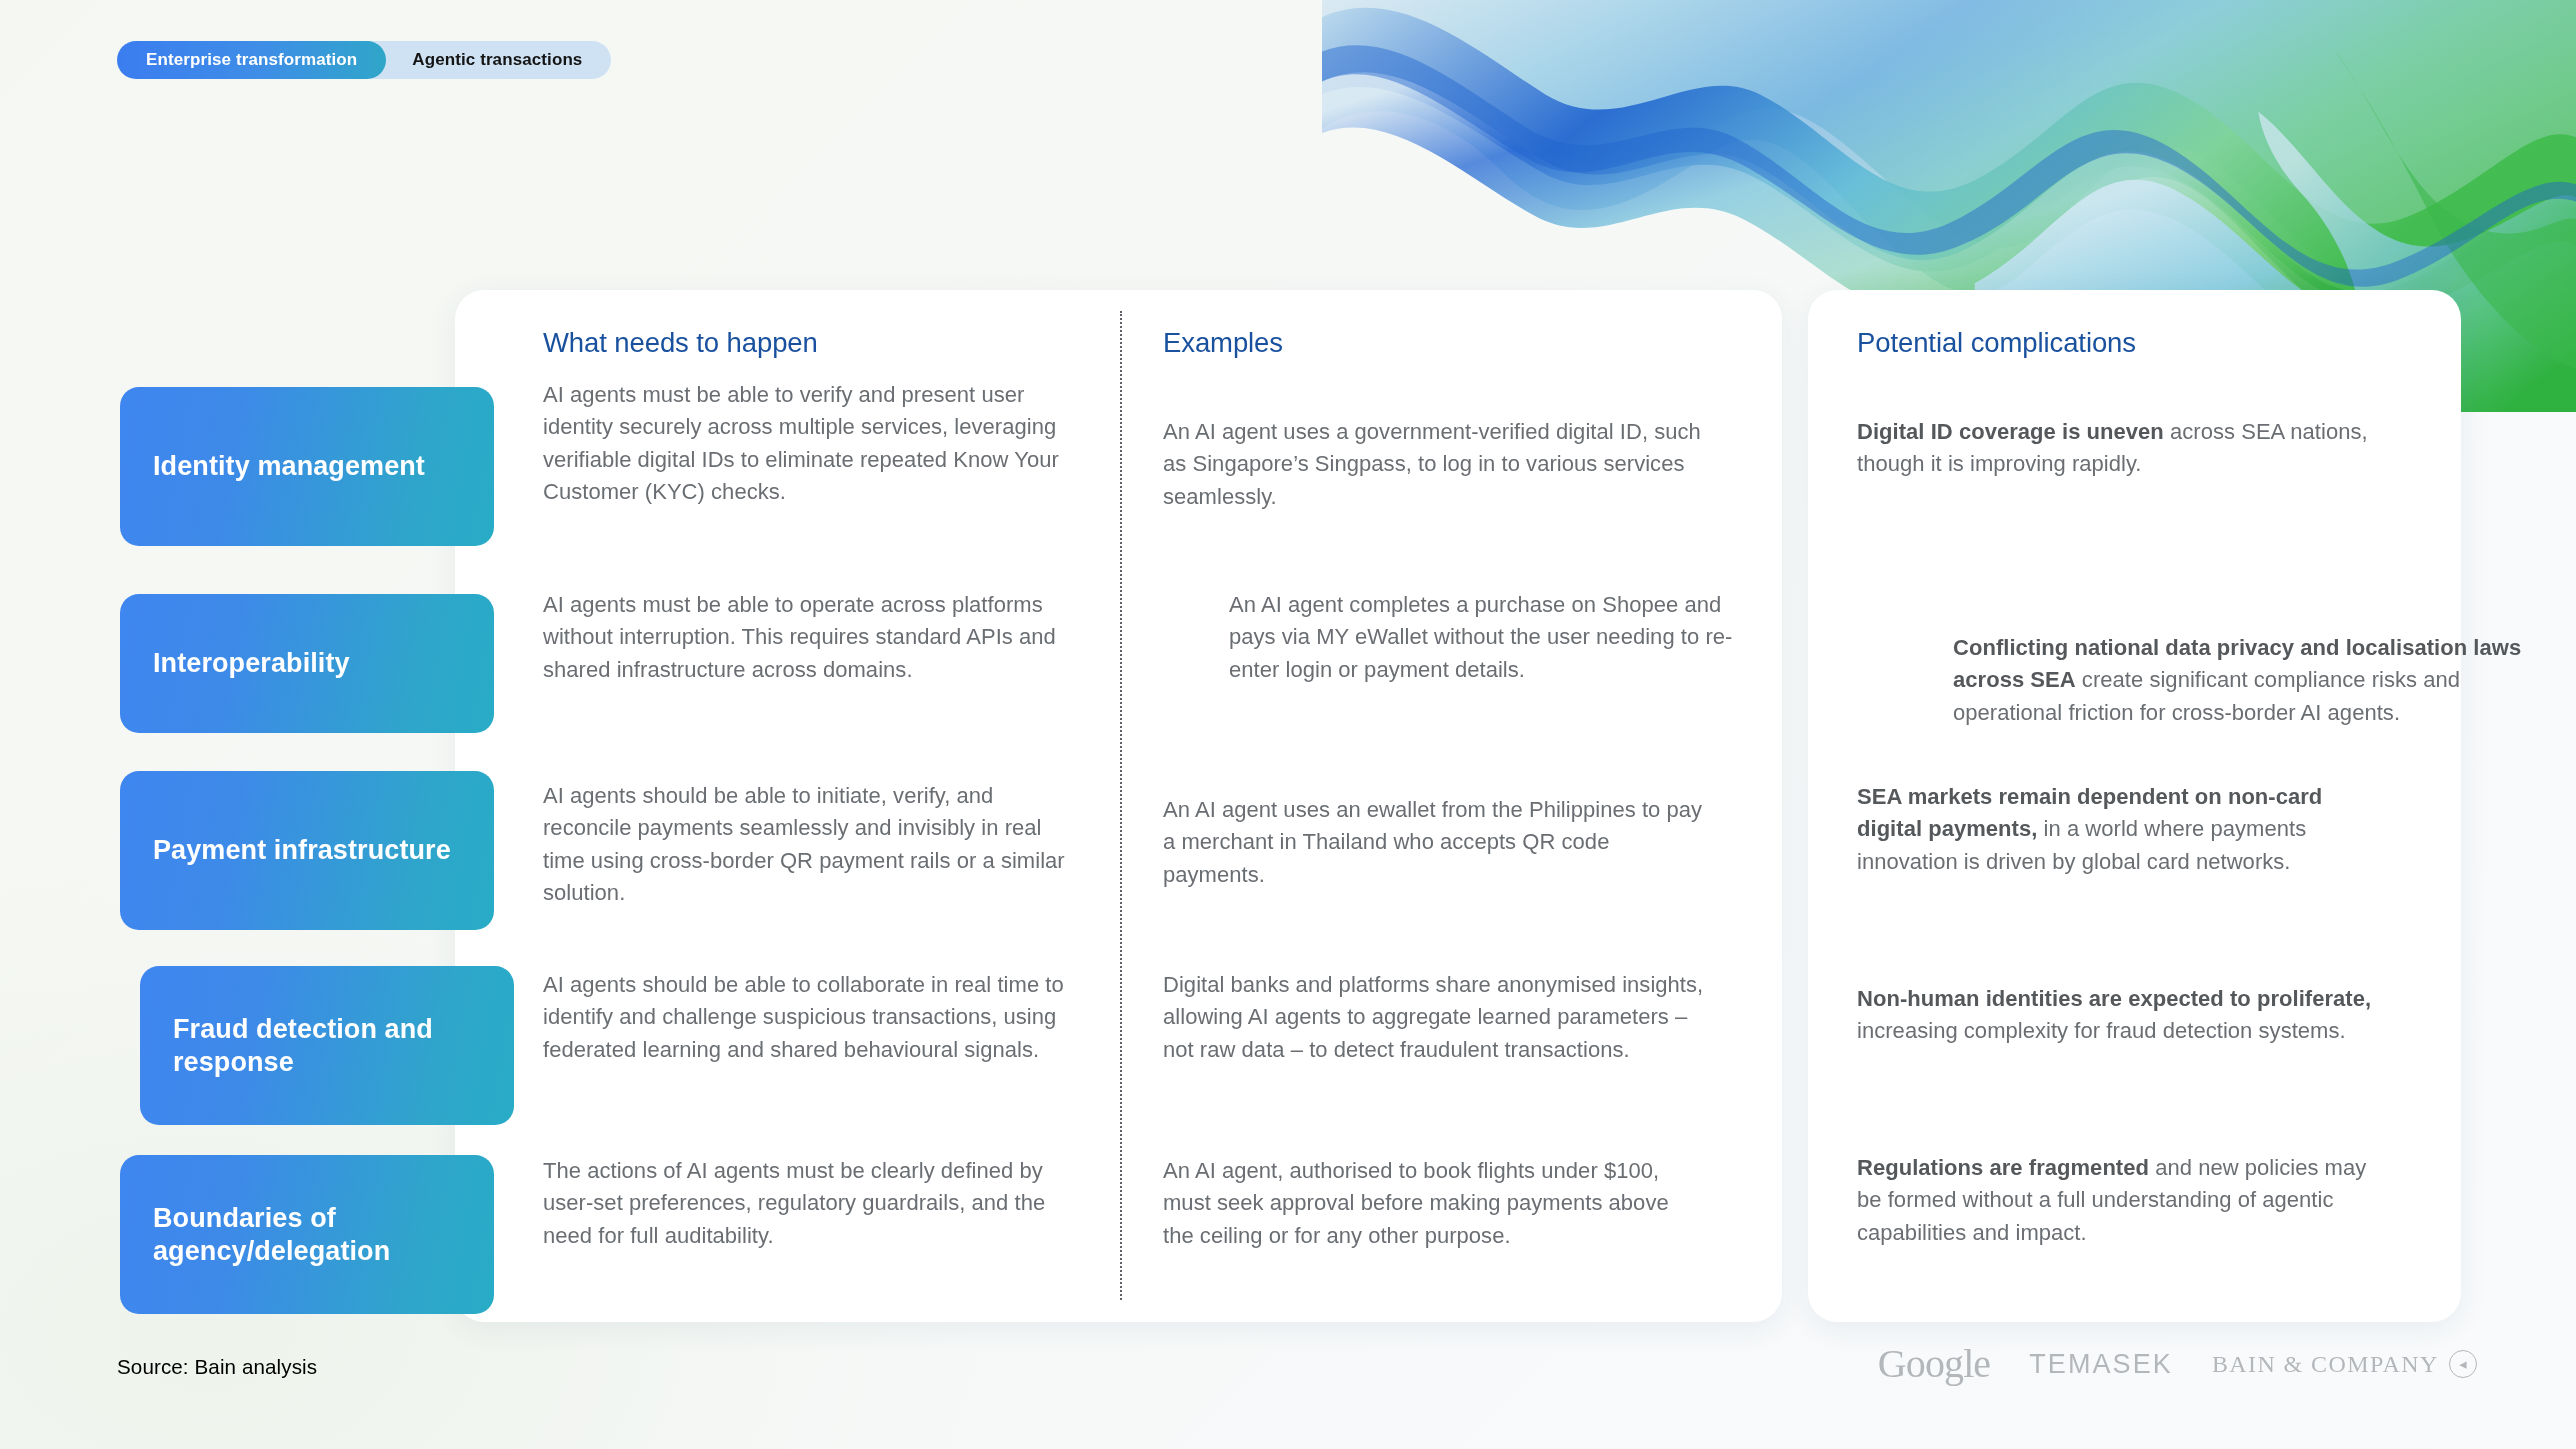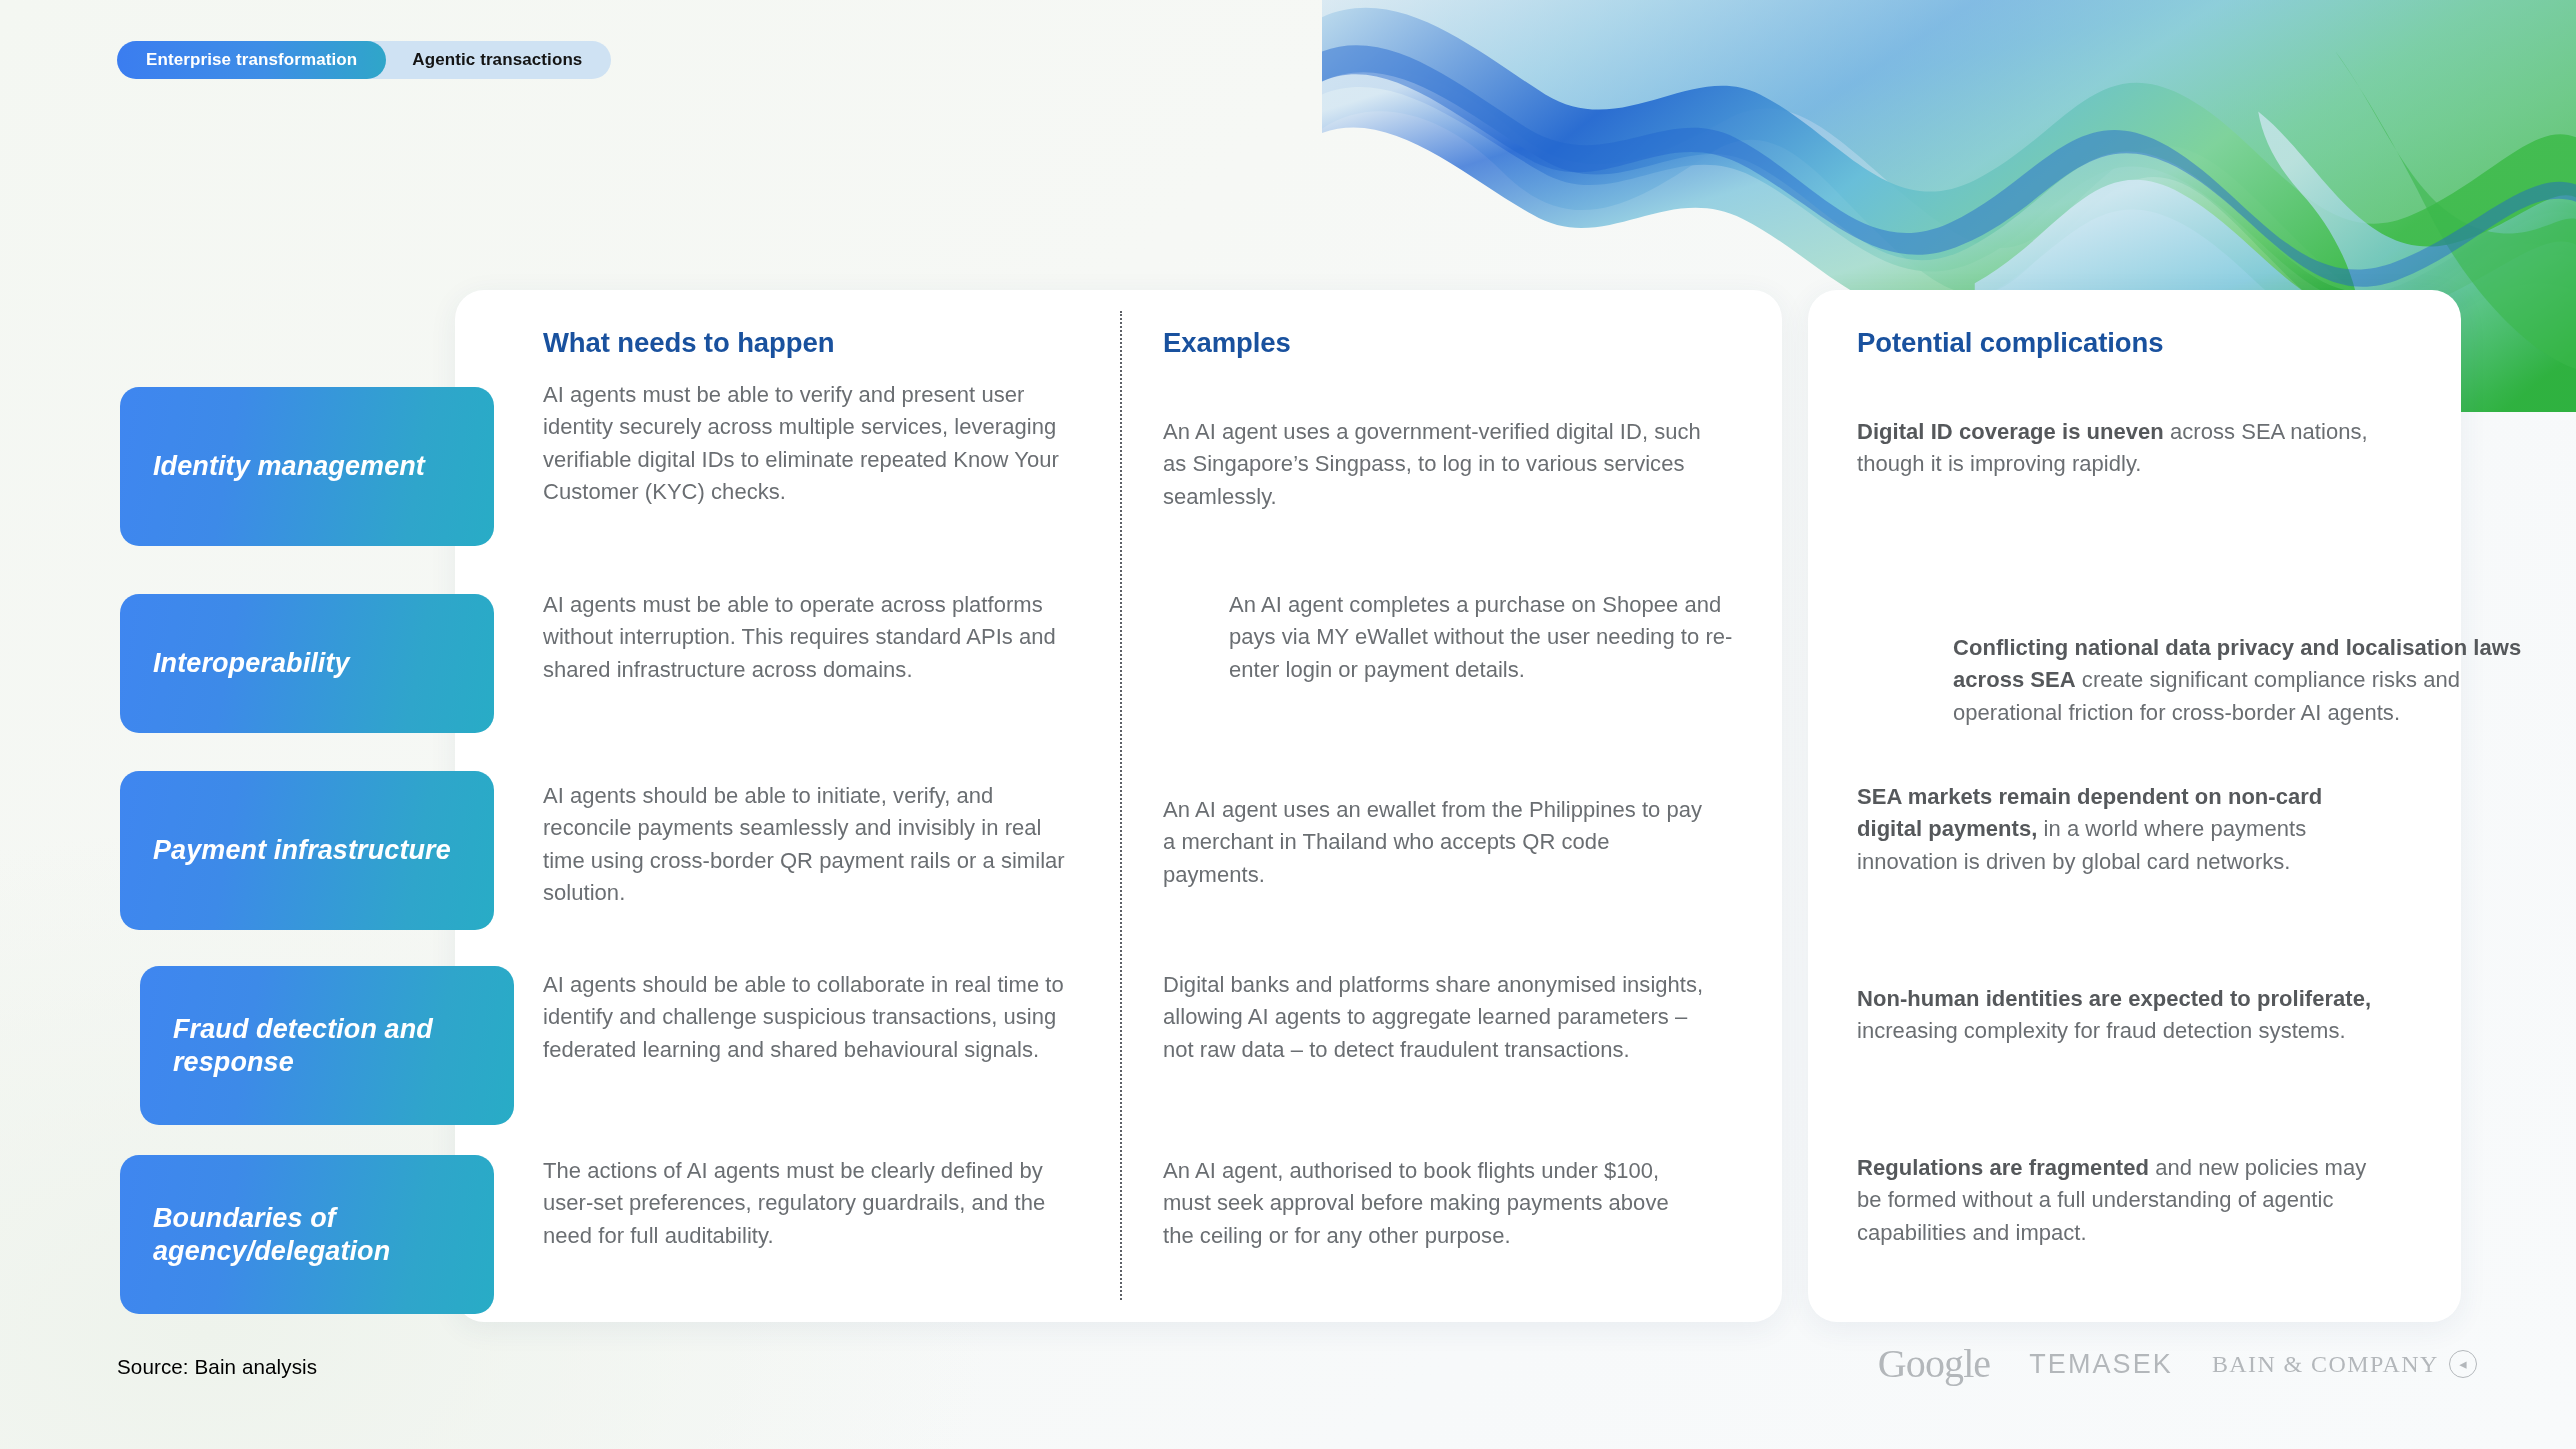--- a/index.html
+++ b/index.html
@@ -48,30 +48,29 @@
   #card-right{left:1808px;top:290px;width:653px;height:1032px;}
 
   
   .pill{
     position:absolute;left:120px;width:374px;border-radius:19px;
     background:linear-gradient(100deg,#3f86f0 0%,#3d8ae8 30%,#2fa5cb 78%,#28acc6 100%);
     color:#fff;display:flex;align-items:center;
     padding:0 33px;box-sizing:border-box;
     font-size:27px;font-weight:700;line-height:1.22;letter-spacing:0.1px;
     z-index:4;
-    font-style:italic;
   }
   #pill-0{top:387px;height:159px;}
   #pill-1{top:594px;height:139px;}
   #pill-2{top:771px;height:159px;}
   #pill-3{top:966px;height:159px;margin-left:20px;}
   #pill-4{top:1155px;height:159px;}
 
   .col-title{
-    position:absolute;font-size:27.5px;font-weight:700;color:#19519e;letter-spacing:-0.1px;
+    position:absolute;font-size:27.5px;font-weight:400;color:#19519e;letter-spacing:-0.1px;
   }
   #t-what{left:543px;top:327px;}
   #t-ex{left:1163px;top:327px;}
   #t-comp{left:1857px;top:327px;}
 
   .row-text{
     position:absolute;font-size:22px;line-height:1.47;color:#6a6e72;letter-spacing:0.04px;
   }
   .row-text b{color:#55585b;font-weight:700;}
 

